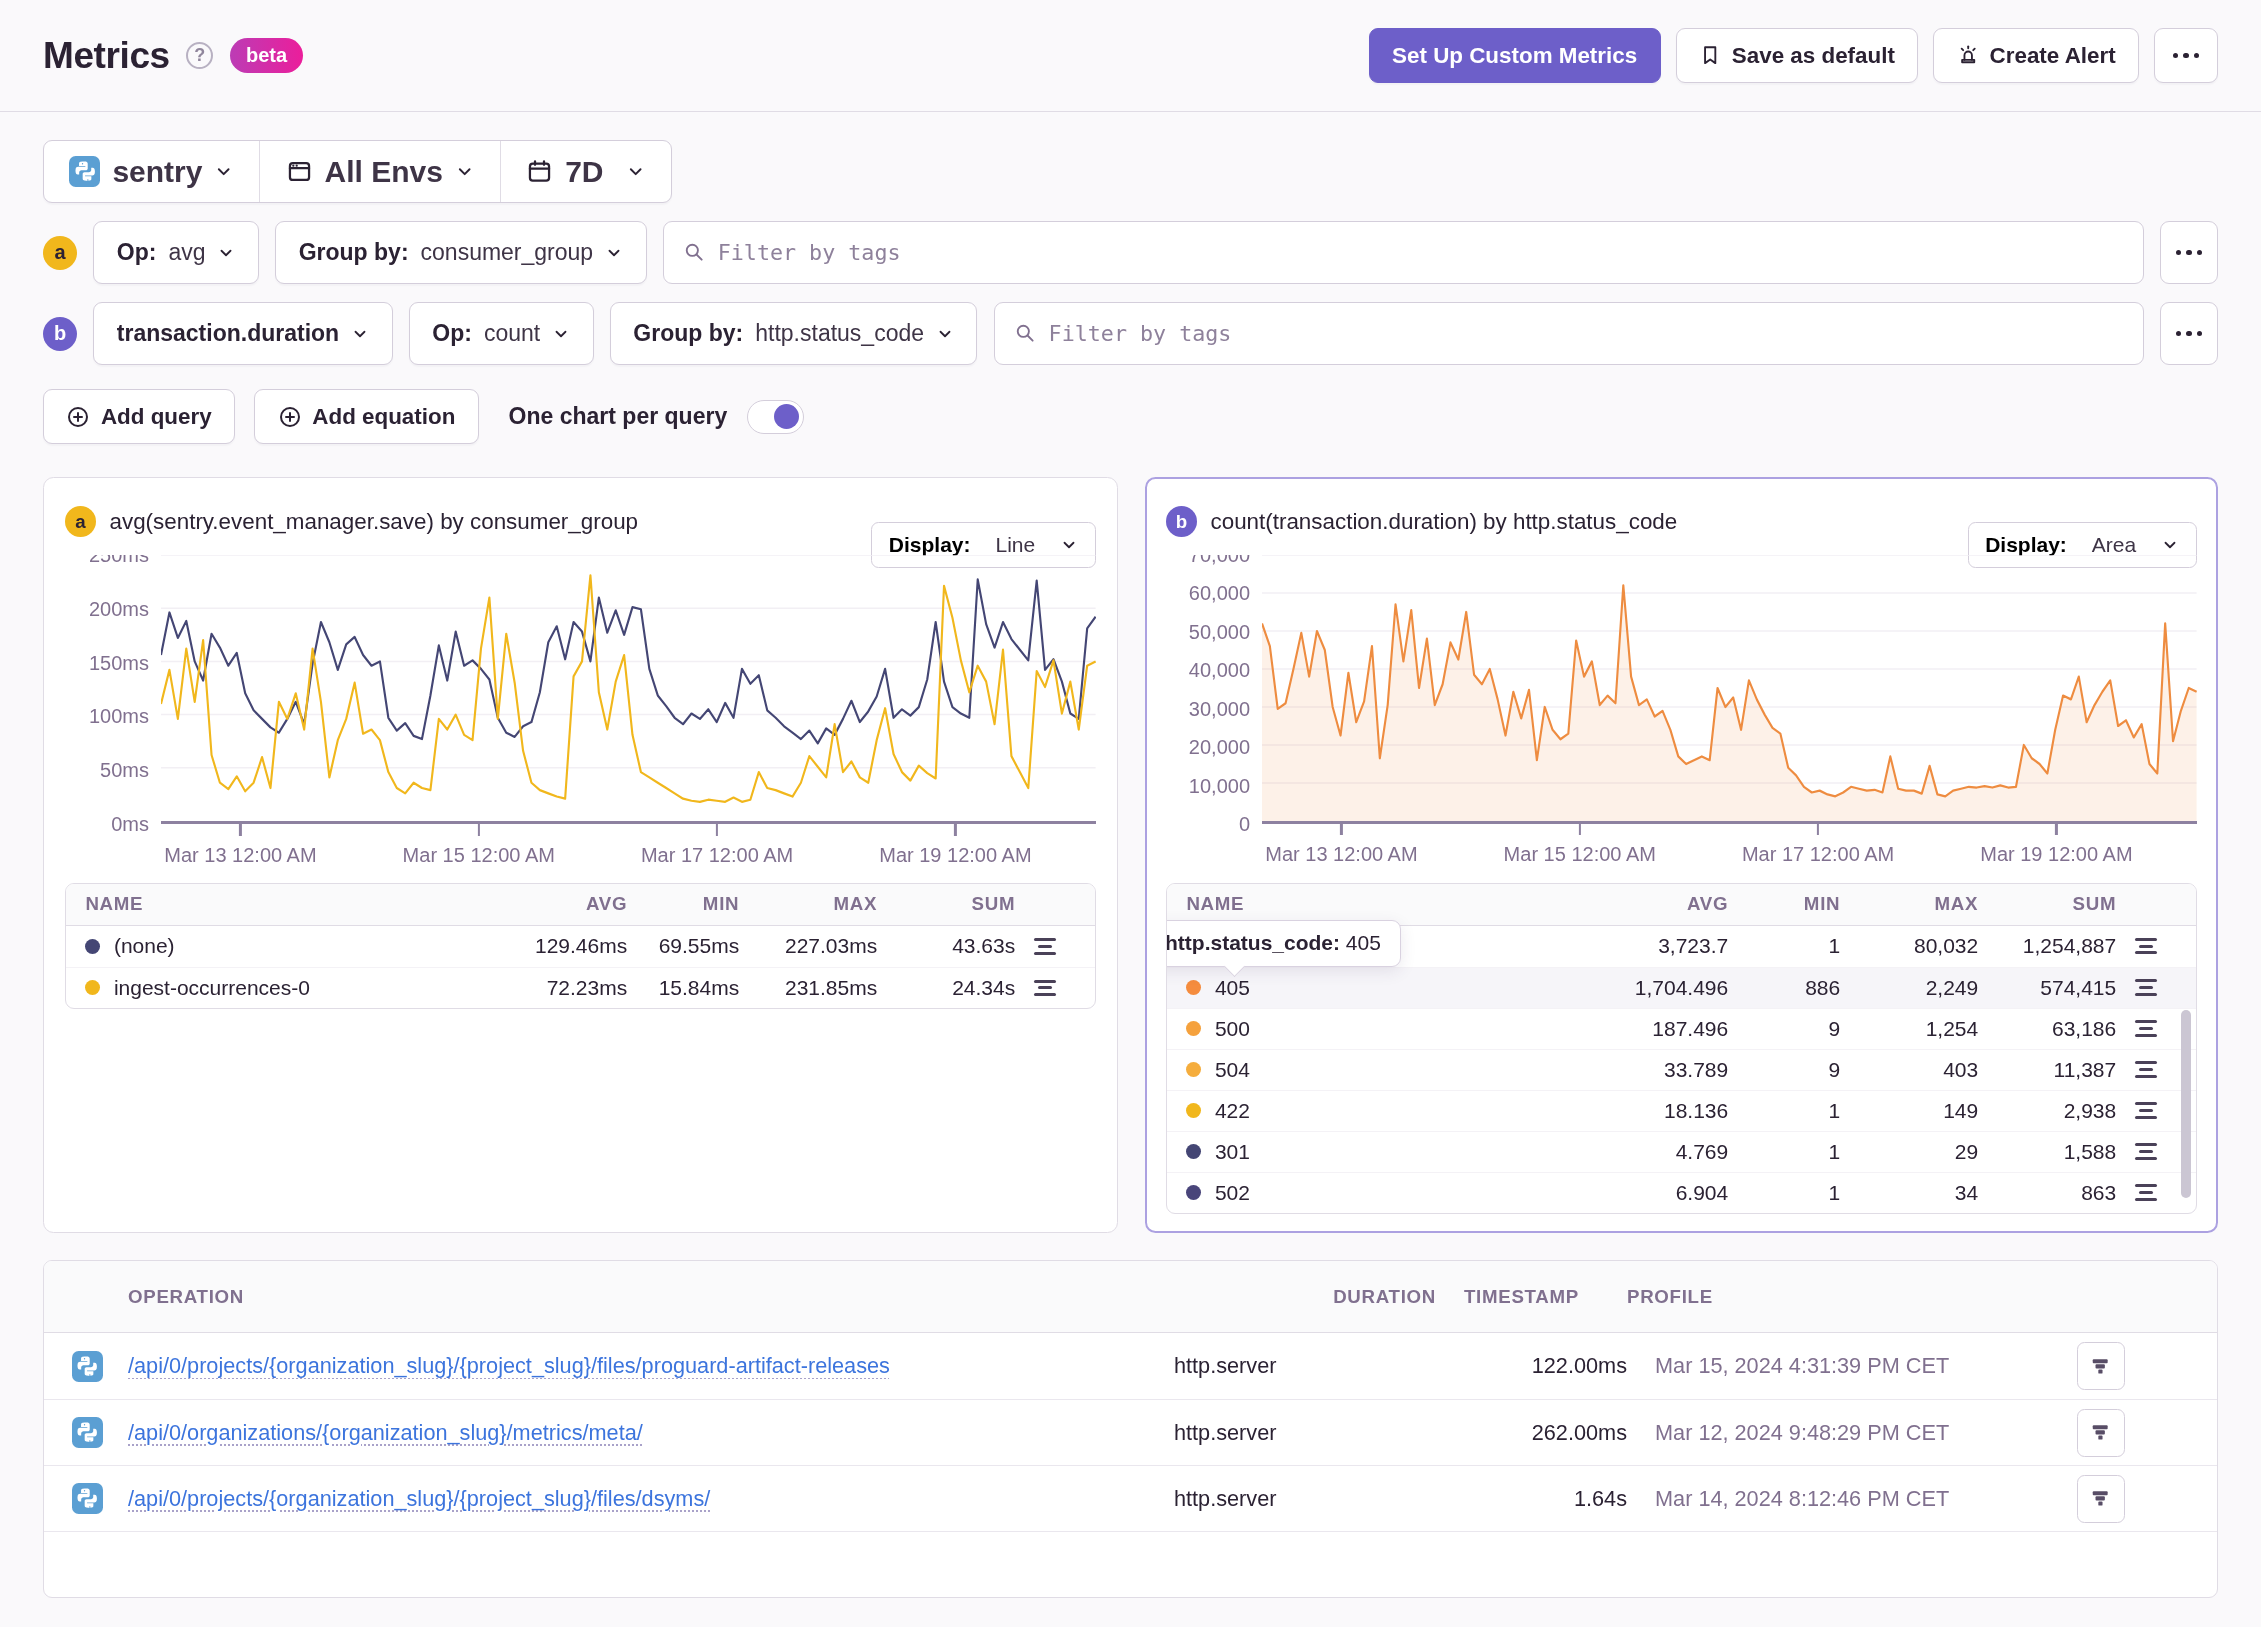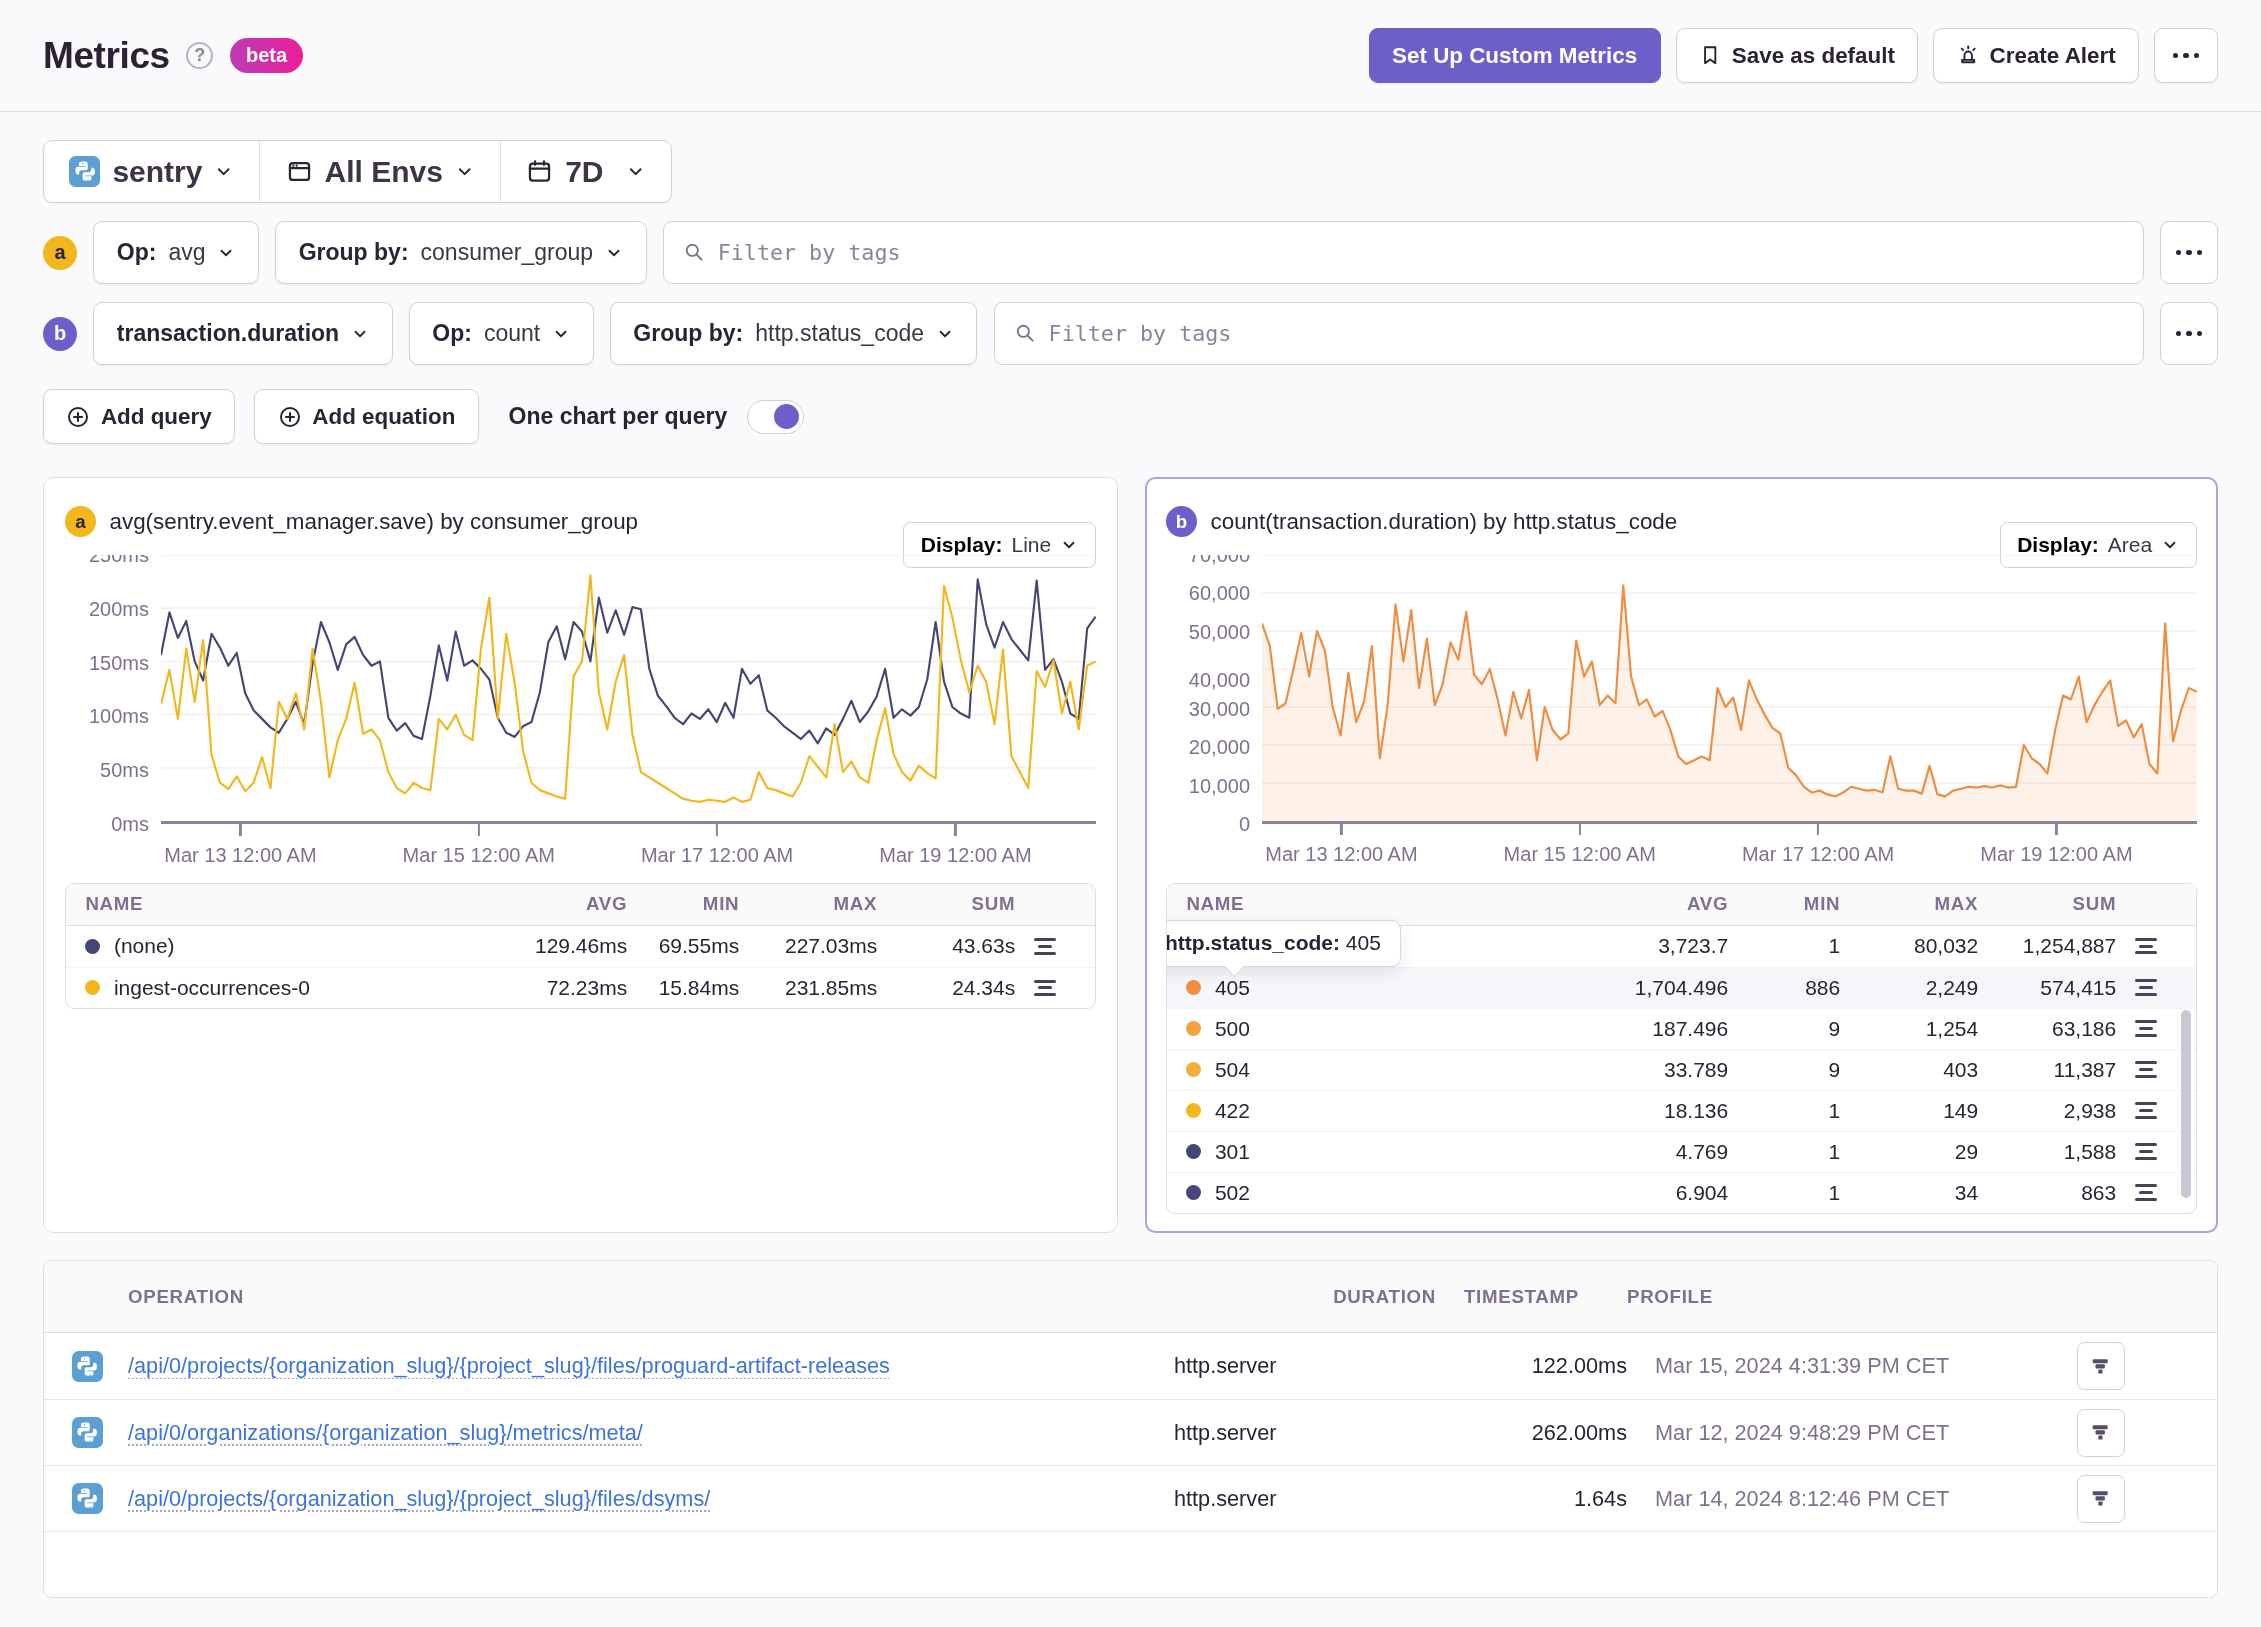--- a/index.html
+++ b/index.html
@@ -100,21 +100,21 @@
   .panels { display:flex; gap:27px; margin-top:33px; }
   .panel {
     flex:1; height:756px; background:#fff; border:0.7px solid #E0DCE5; border-radius:10.5px;
     padding:19.4px 21px; position:relative;
   }
   .panel.selected { border:2.2px solid #ACA1E1; padding:18px 19.4px; }
   .panel-head { display:flex; align-items:center; gap:13.5px; height:49px; }
   .panel-badge { width:31px; height:31px; font-size:18.7px; }
   .panel-title { font-size:22.4px; color:#2B2233; }
   .display-btn {
-    margin-left:auto; display:flex; align-items:center; gap:9px; height:46px; padding:0 16.4px;
+    margin-left:auto; display:flex; align-items:center; gap:25px; height:46px; padding:0 16.4px;
     border:0.7px solid #D4CEDB; border-radius:7.5px; background:#fff; font-size:21px; cursor:pointer;margin-top:46px;
   }
   .display-btn b { font-weight:bold; }
   .display-btn span.val { color:#3E3446; }
 
   
   .chart-wrap { margin-top:9px; overflow:hidden; }
   .chart { display:flex; }
   .ylabels { width:96px; position:relative; height:269px; flex:none; }
   .ylabel {
@@ -477,21 +477,21 @@
               <polyline points="5 7.5 10 12.5 15 7.5"></polyline>
             </svg>
         </button>
       </div>
       <div class="chart-wrap">
         <div class="chart">
             <div class="ylabels">
               <span class="ylabel" style="top: 0px;">70,000</span>
               <span class="ylabel" style="top: 38px;">60,000</span>
               <span class="ylabel" style="top: 77px;">50,000</span>
-              <span class="ylabel" style="top: 125px;">40,000</span>
+              <span class="ylabel" style="top: 115px;">40,000</span>
               <span class="ylabel" style="top: 154px;">30,000</span>
               <span class="ylabel" style="top: 192px;">20,000</span>
               <span class="ylabel" style="top: 231px;">10,000</span>
               <span class="ylabel" style="top: 269px;">0</span>
             </div>
             <div class="plot">
               <svg viewBox="0 0 1320 360" preserveAspectRatio="none">
                 <line x1="0" x2="1320" y1="0" y2="0" stroke="#F2EFF4" stroke-width="2"></line>
                 <line x1="0" x2="1320" y1="51.42857142857143" y2="51.42857142857143" stroke="#F2EFF4" stroke-width="2"></line>
                 <line x1="0" x2="1320" y1="102.85714285714286" y2="102.85714285714286" stroke="#F2EFF4" stroke-width="2"></line>

